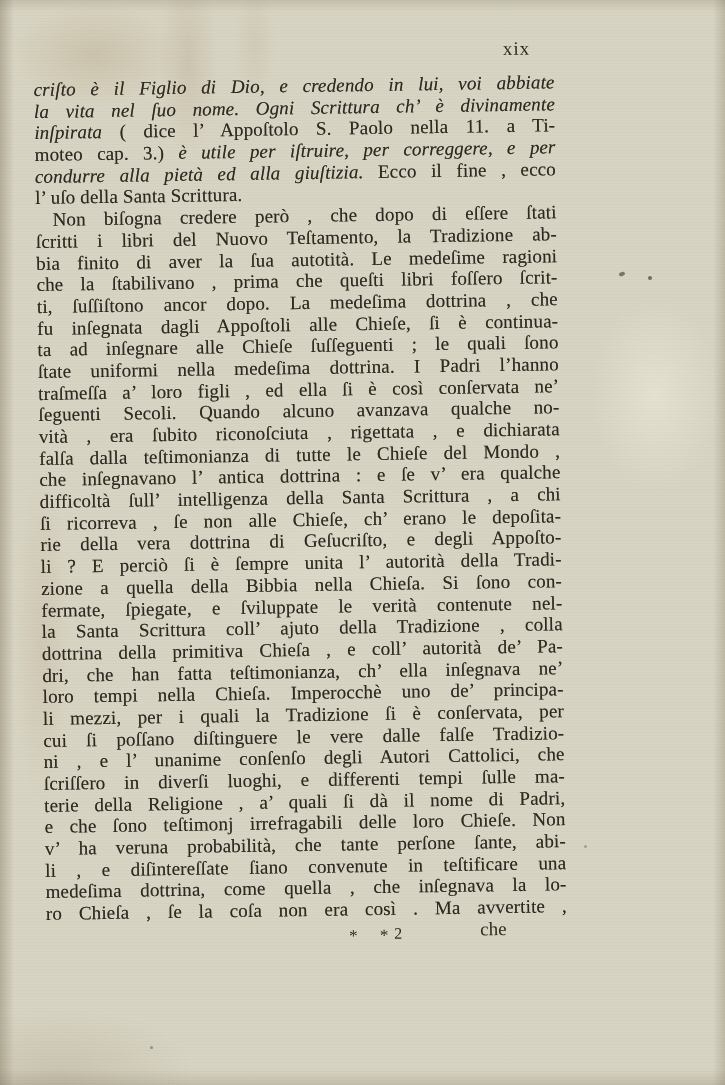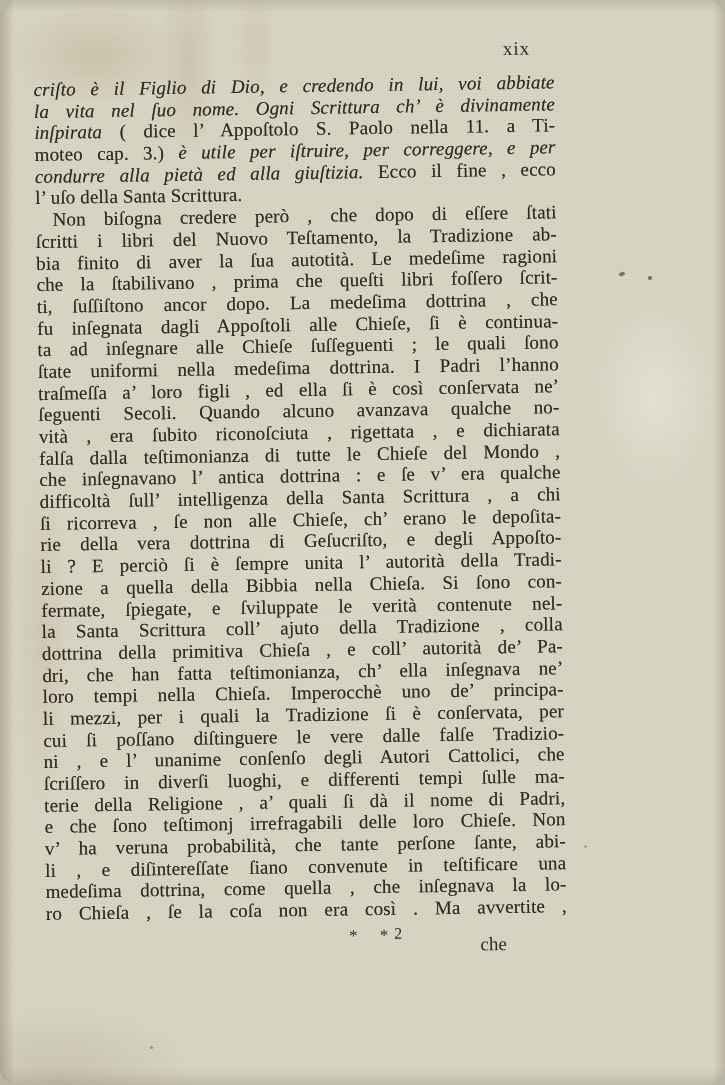--- a/index.html
+++ b/index.html
@@ -25,21 +25,20 @@
       radial-gradient(ellipse 160px 120px at 330px 560px, rgba(248,246,234,0.14), rgba(248,246,234,0) 75%),
       
       radial-gradient(ellipse 180px 90px at 60px 1075px, rgba(110,96,64,0.14), rgba(110,96,64,0) 75%),
       
       linear-gradient(90deg,  rgba(95,85,58,0.30) 0px, rgba(95,85,58,0) 14px),
       linear-gradient(270deg, rgba(95,85,58,0.22) 0px, rgba(95,85,58,0) 12px),
       linear-gradient(180deg, rgba(95,85,58,0.16) 0px, rgba(95,85,58,0) 12px),
       linear-gradient(0deg,   rgba(95,85,58,0.18) 0px, rgba(95,85,58,0) 16px),
       
       repeating-linear-gradient(180deg, rgba(108,98,72,0.035) 0px, rgba(108,98,72,0.035) 1px, rgba(0,0,0,0) 1px, rgba(0,0,0,0) 3px);
-    border-radius: 18px;
   }
   #text-rotor {
     position: absolute; left: 33px; top: 46px; width: 521px;
     transform: rotate(-0.85deg); transform-origin: 0 0;
     color: var(--ink, #2f2a21);
   }
   .pageno {
     height: 20px; line-height: 20px; margin-bottom: 13px;
     text-align: right; padding-right: 24px;
     font-size: 19px; letter-spacing: 1px;
@@ -54,21 +53,21 @@
   .line.short { text-align-last: left; }
   .line.indent { text-indent: 17px; }
   .ro { font-style: normal; }
   .it { font-style: italic; }
   #signature-row { position: relative; height: 26px; font-size: 19px; }
   #signature-asterisks {
     position: absolute; left: 303px; top: 6px;
     font-size: 17px; letter-spacing: 9px; color: var(--ink, #2f2a21);
   }
   #signature-number { position: absolute; left: 348px; top: 5px; font-size: 16px; }
-  #catchword { position: absolute; left: 434px; top: 0; font-size: 19px; margin-top: 15px; }
+  #catchword { position: absolute; left: 434px; top: 0; font-size: 19px; }
   .speck { position: absolute; background: #4a4232; border-radius: 50%; }
   #speck-1 { left: 619px; top: 272px; width: 6px; height: 4px; opacity: 0.65; transform: rotate(-20deg); border-radius: 40% 60% 50% 50%; }
   #speck-2 { left: 648px; top: 276px; width: 4px; height: 4px; opacity: 0.7; }
   #speck-3 { left: 150px; top: 1046px; width: 3px; height: 3px; opacity: 0.45; }
   #speck-4 { left: 584px; top: 845px; width: 3px; height: 3px; opacity: 0.35; }
 </style>
 </head>
 <body>
 
 <div id="book-page">

